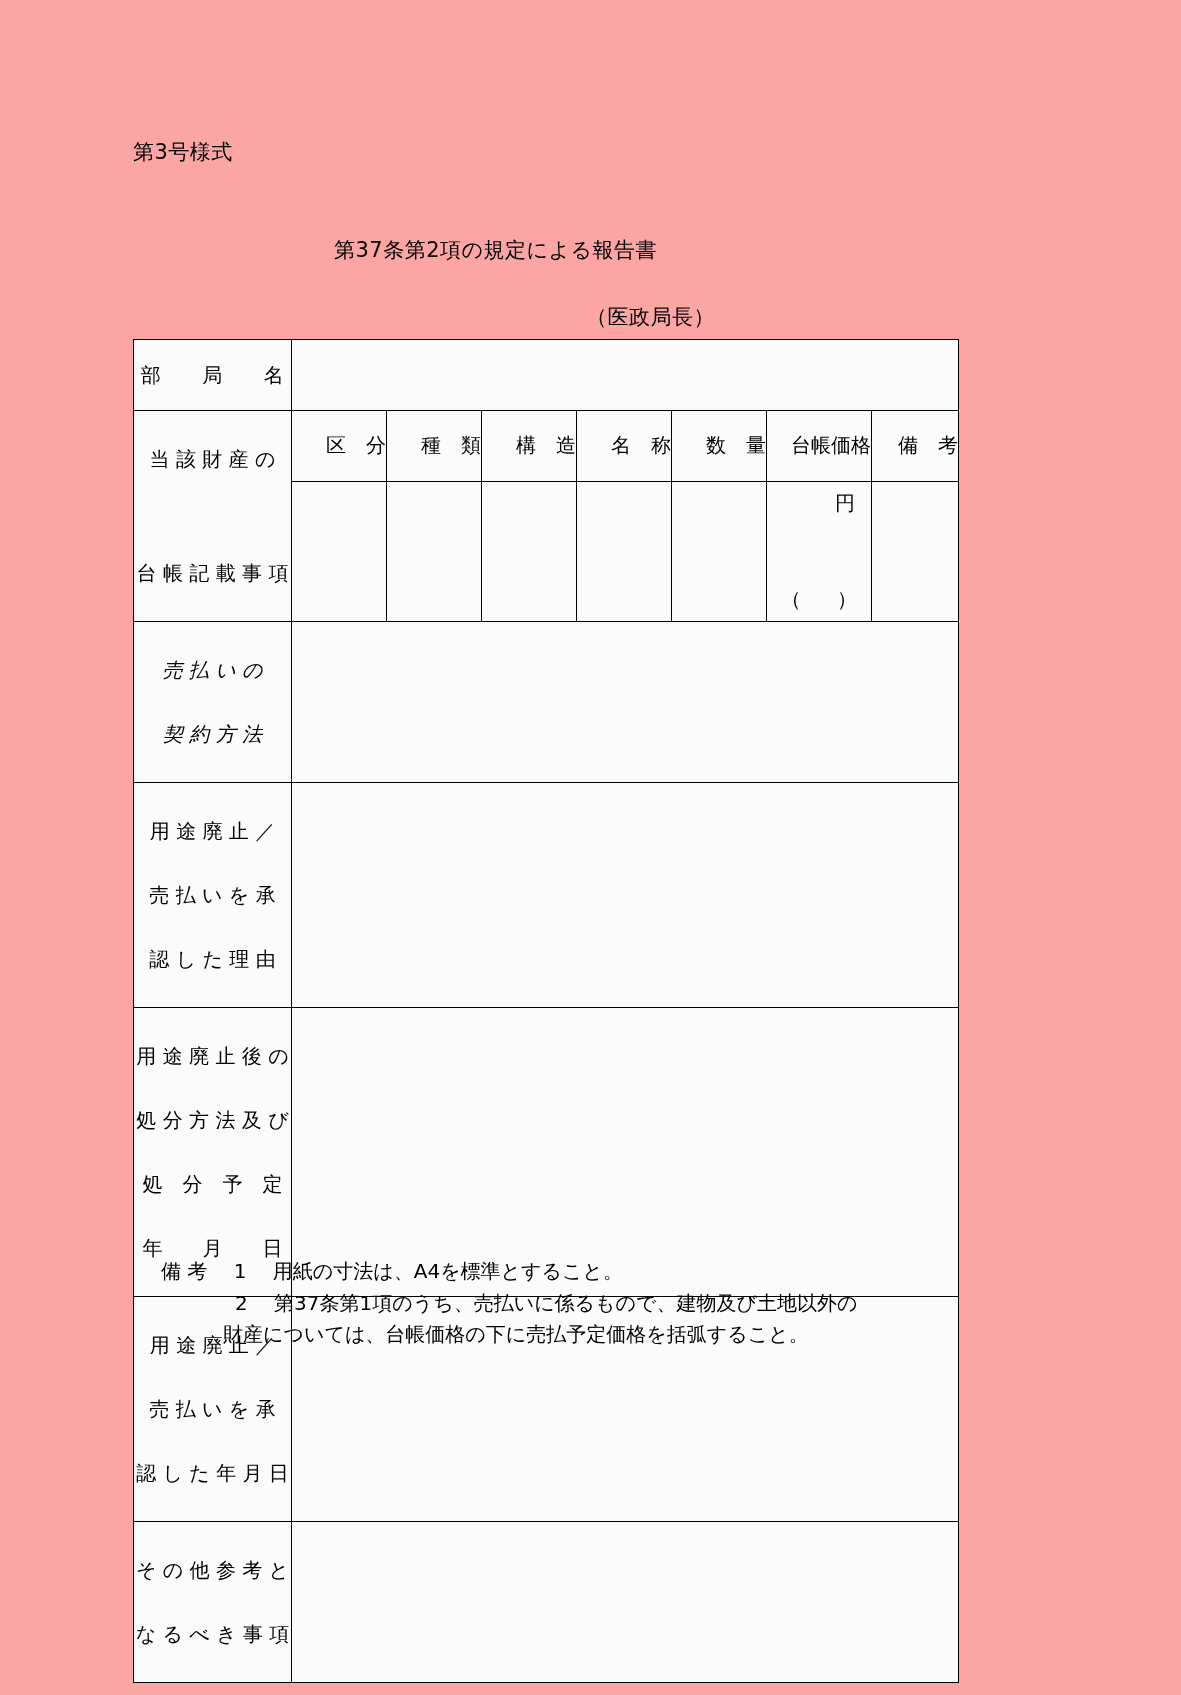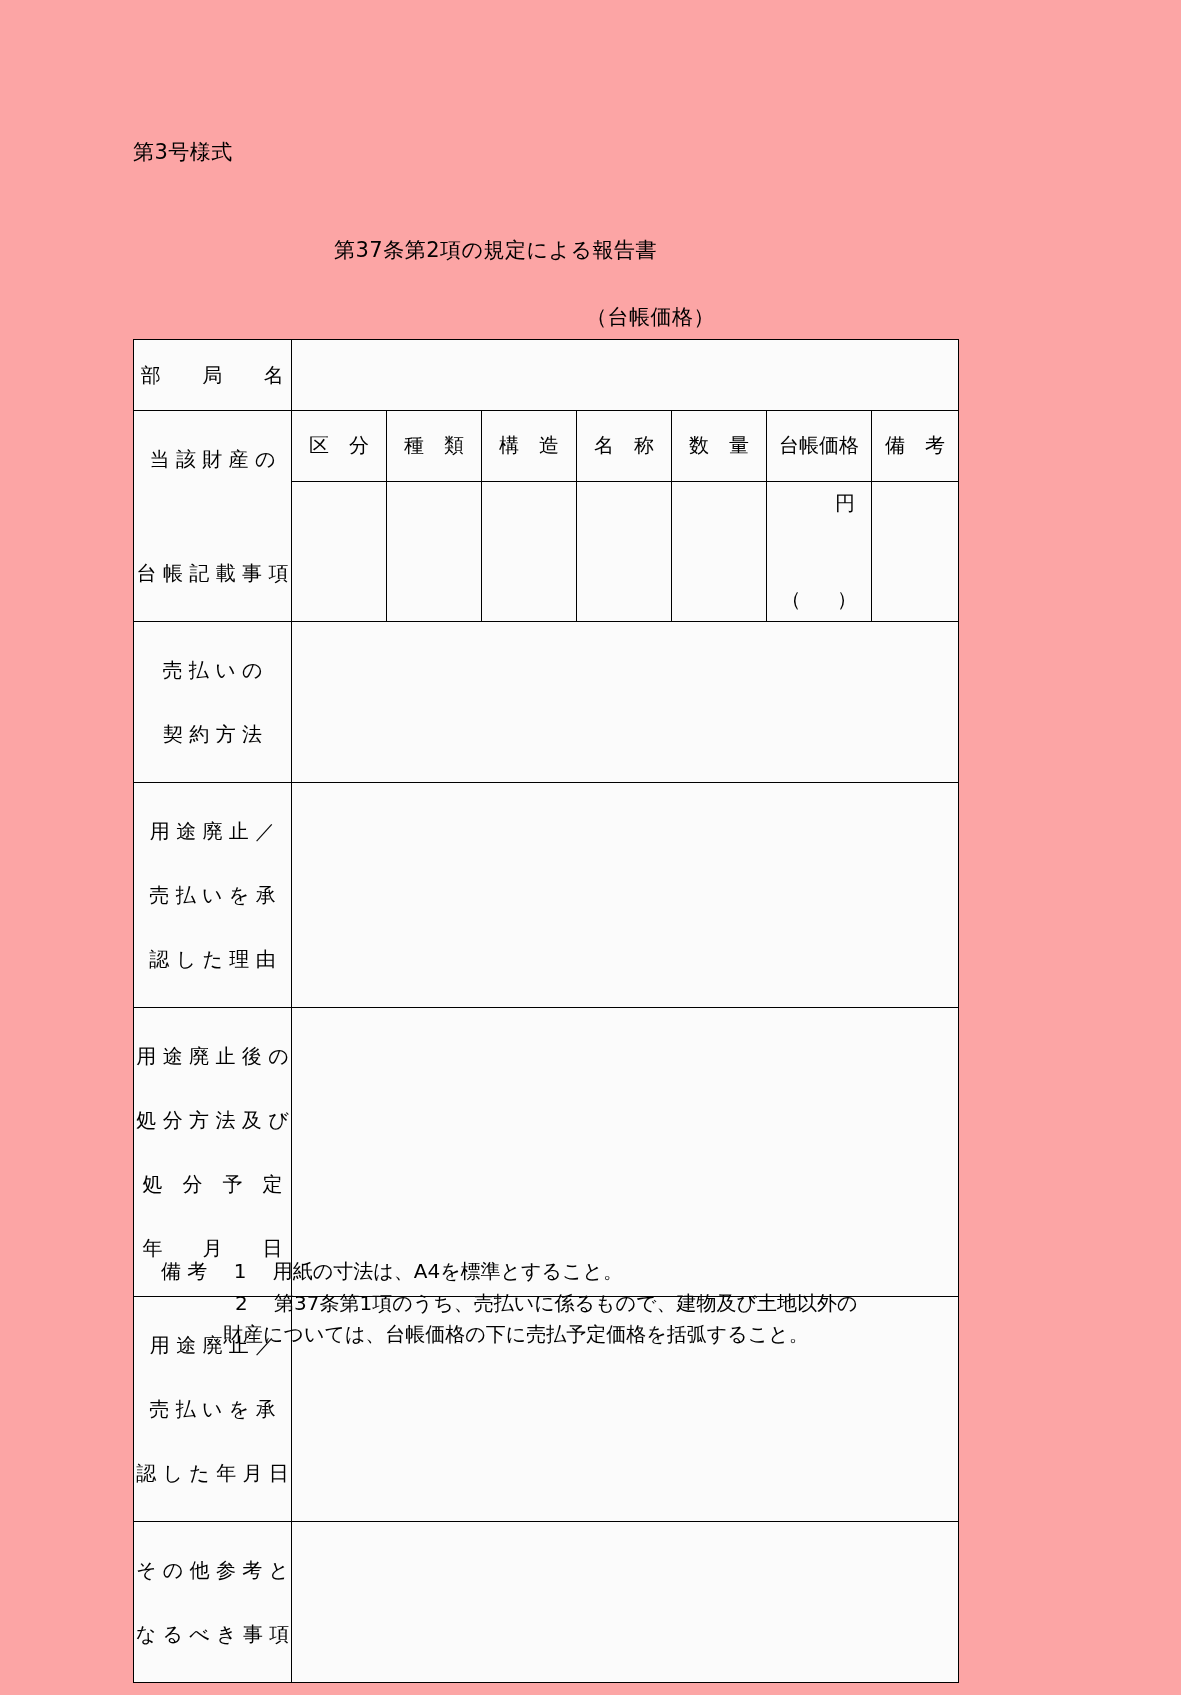--- a/index.html
+++ b/index.html
@@ -86,21 +86,21 @@
     line-height: 1.6;
     white-space: pre-line;
     font-size: 20px;
   }
   .lbl-spread {
     letter-spacing: 0.5px;
   }
 
   
   .colhead {
-    text-align: center;
+    text-align: right;
     height: 50px;
     font-size: 20px;
     white-space: pre;
   }
 
   .value-cell {
     height: 100px;
   }
 
   
@@ -118,21 +118,21 @@
     position: absolute;
     left: 14px;
     right: 14px;
     bottom: 8px;
     display: flex;
     justify-content: space-between;
     font-size: 20px;
   }
 
   .h-bujoku   { height: 70px; }
-  .h-baibai   { height: 108px; }
+  .h-baibai   { height: 108px; font-style: italic; }
   .h-riyu     { height: 130px; }
   .h-shobun   { height: 152px; margin-left: 28px; }
   .h-nengappi { height: 130px; }
   .h-sonota   { height: 108px; }
 
   
   .notes {
     position: absolute;
     left: 133px;
     top: 1256px;
@@ -151,21 +151,21 @@
 </style>
 </head>
 <body>
 
 <div class="page">
 
   <div class="form-no">第3号様式</div>
 
   <div class="doc-title">第37条第2項の規定による報告書</div>
 
-  <div class="doc-subtitle">（台帳価格）</div>
+  <div class="doc-subtitle">（医政局長）</div>
 
   <table class="form-table">
     <colgroup>
       <col style="width:158px">
       <col style="width:95px">
       <col style="width:95px">
       <col style="width:95px">
       <col style="width:95px">
       <col style="width:95px">
       <col style="width:105px">

